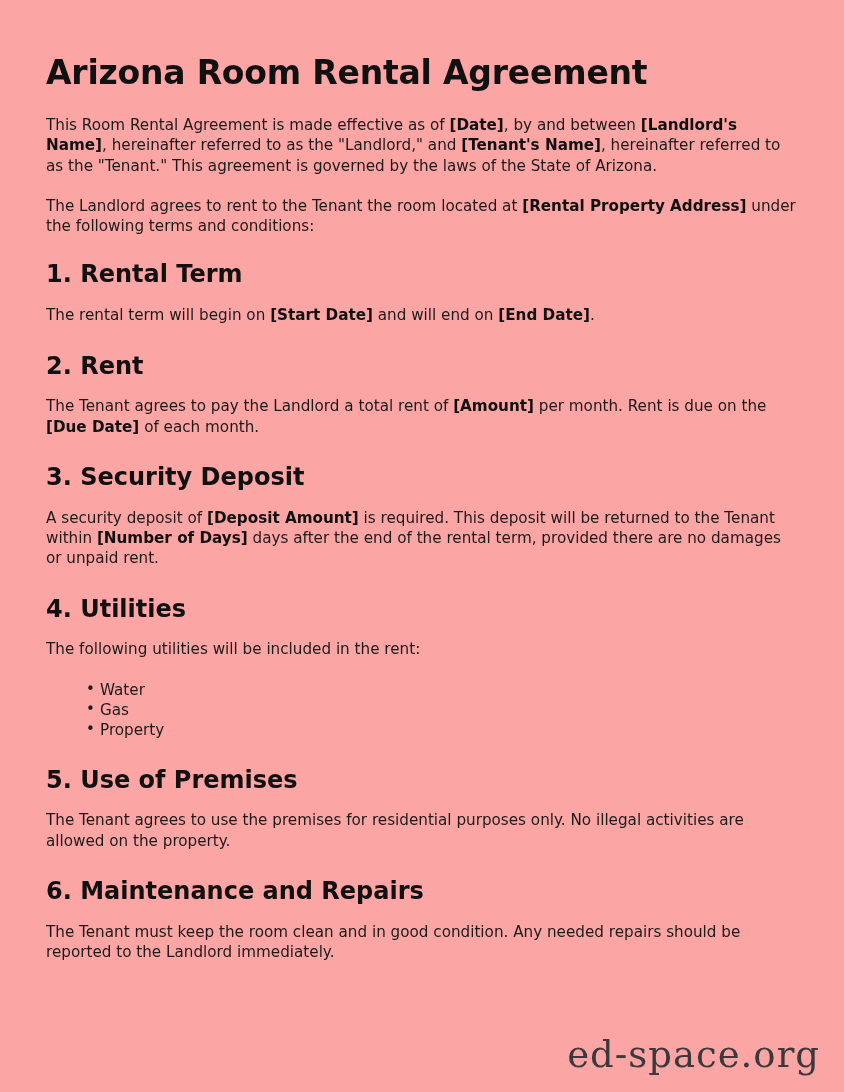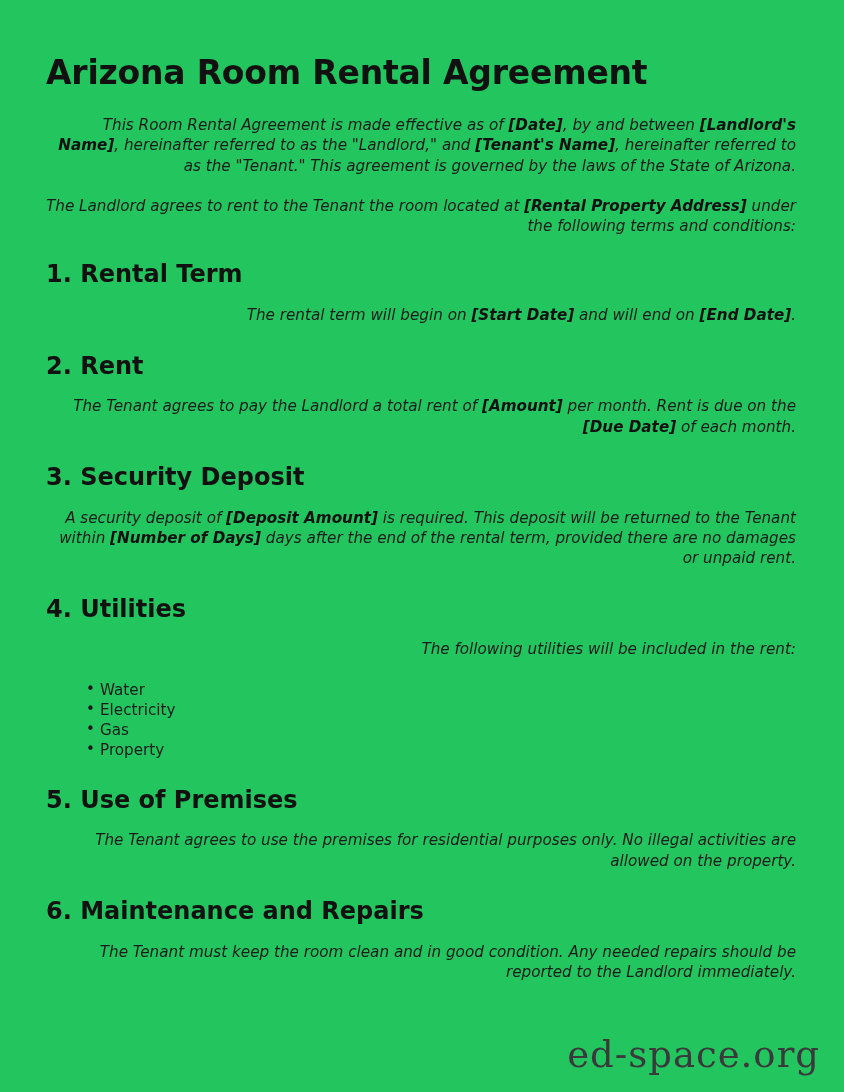--- a/index.html
+++ b/index.html
@@ -11,40 +11,39 @@
     width: 844px;
     height: 1092px;
     overflow: hidden;
     font-family: "DejaVu Sans", sans-serif;
     color: #1a1a1a;
   }
   #page {
     position: relative;
     width: 844px;
     height: 1092px;
-    background: #22c55e;
+    background: #fca5a5;
     box-sizing: border-box;
     padding: 46px 48px 0 46px;
   }
   .doc-title {
     font-size: 33px;
     font-weight: bold;
     line-height: 1.18;
     letter-spacing: -0.2px;
     margin: 8px 0 22px 0;
     color: #111111;
   }
   .para {
     font-size: 15.2px;
     line-height: 20.3px;
     margin: 0 0 20px 0;
     color: #1b1b1b;
     max-width: 752px;
-    text-align: right;
-    font-style: italic;
+    text-align: left;
   }
   .para.tight {
     margin-bottom: 16px;
   }
   .section-heading {
     font-size: 24px;
     font-weight: bold;
     line-height: 1.2;
     margin: 26px 0 16px 0;
     color: #111111;
@@ -104,21 +103,20 @@
       <h2 class="section-heading first">1. Rental Term</h2>
       <p class="para"><span>The rental term will begin on </span><b>[Start Date]</b><span> and will end on </span><b>[End Date]</b><span>.</span></p>
       <h2 class="section-heading">2. Rent</h2>
       <p class="para"><span>The Tenant agrees to pay the Landlord a total rent of </span><b>[Amount]</b><span> per month. Rent is due on the </span><b>[Due Date]</b><span> of each month.</span></p>
       <h2 class="section-heading">3. Security Deposit</h2>
       <p class="para"><span>A security deposit of </span><b>[Deposit Amount]</b><span> is required. This deposit will be returned to the Tenant within </span><b>[Number of Days]</b><span> days after the end of the rental term, provided there are no damages or unpaid rent.</span></p>
       <h2 class="section-heading">4. Utilities</h2>
       <p class="para"><span>The following utilities will be included in the rent:</span></p>
       <ul class="util-list">
         <li>Water</li>
-        <li>Electricity</li>
         <li>Gas</li>
         <li>Property</li>
       </ul>
       <h2 class="section-heading">5. Use of Premises</h2>
       <p class="para"><span>The Tenant agrees to use the premises for residential purposes only. No illegal activities are allowed on the property.</span></p>
       <h2 class="section-heading">6. Maintenance and Repairs</h2>
       <p class="para"><span>The Tenant must keep the room clean and in good condition. Any needed repairs should be reported to the Landlord immediately.</span></p>
     </div>
 
   <div class="watermark">ed-space.org</div>

